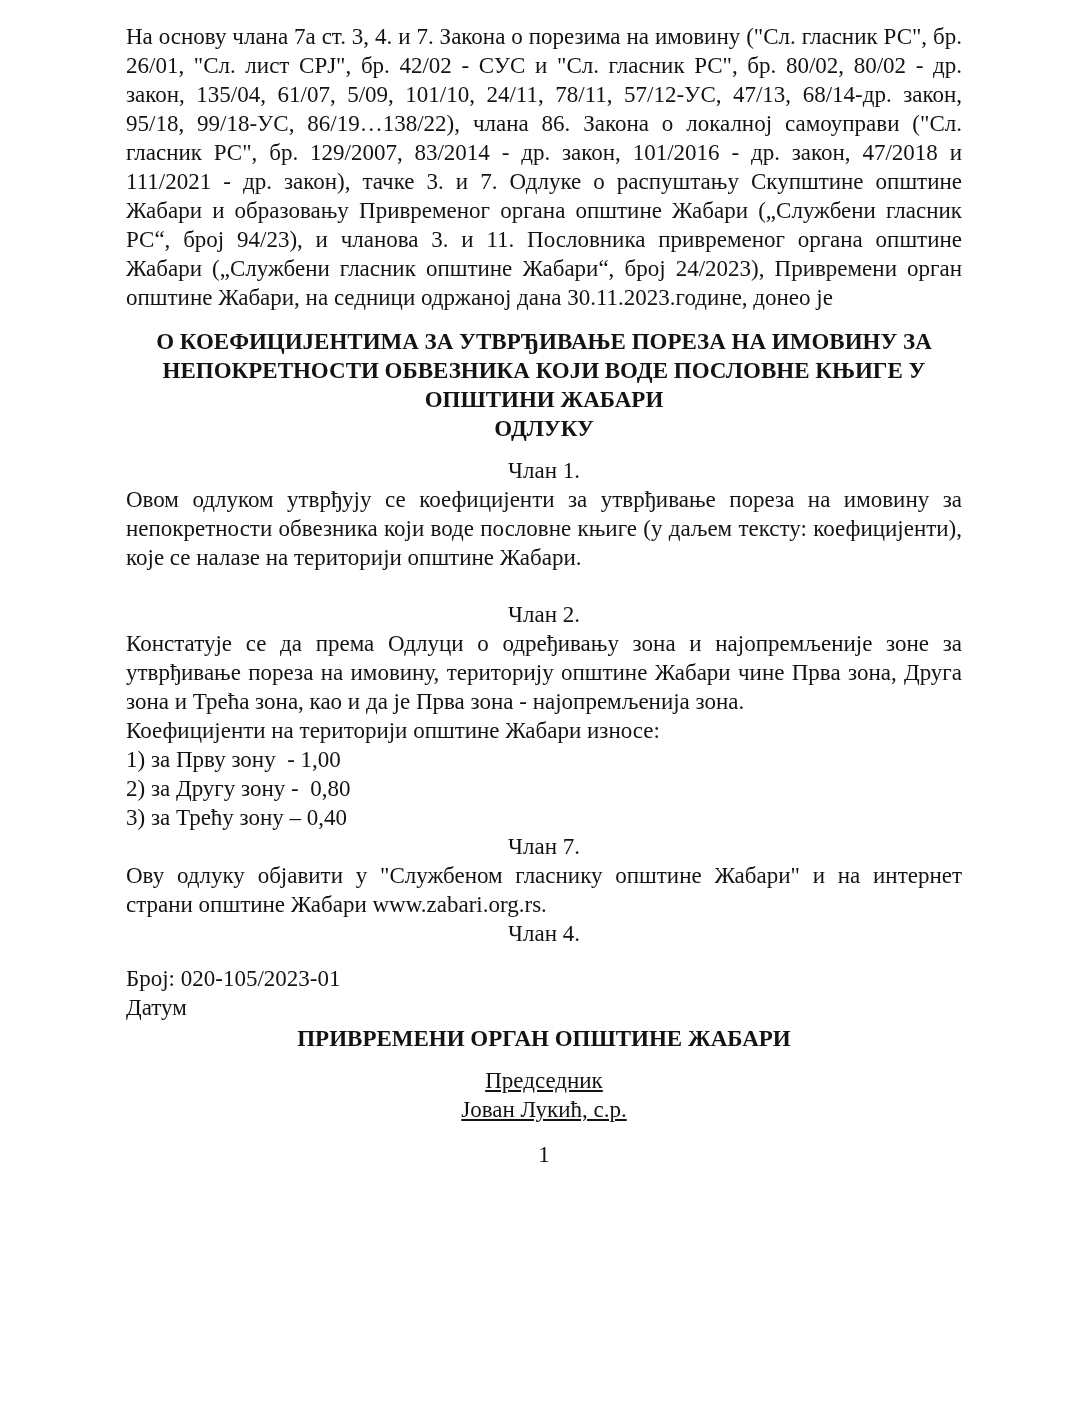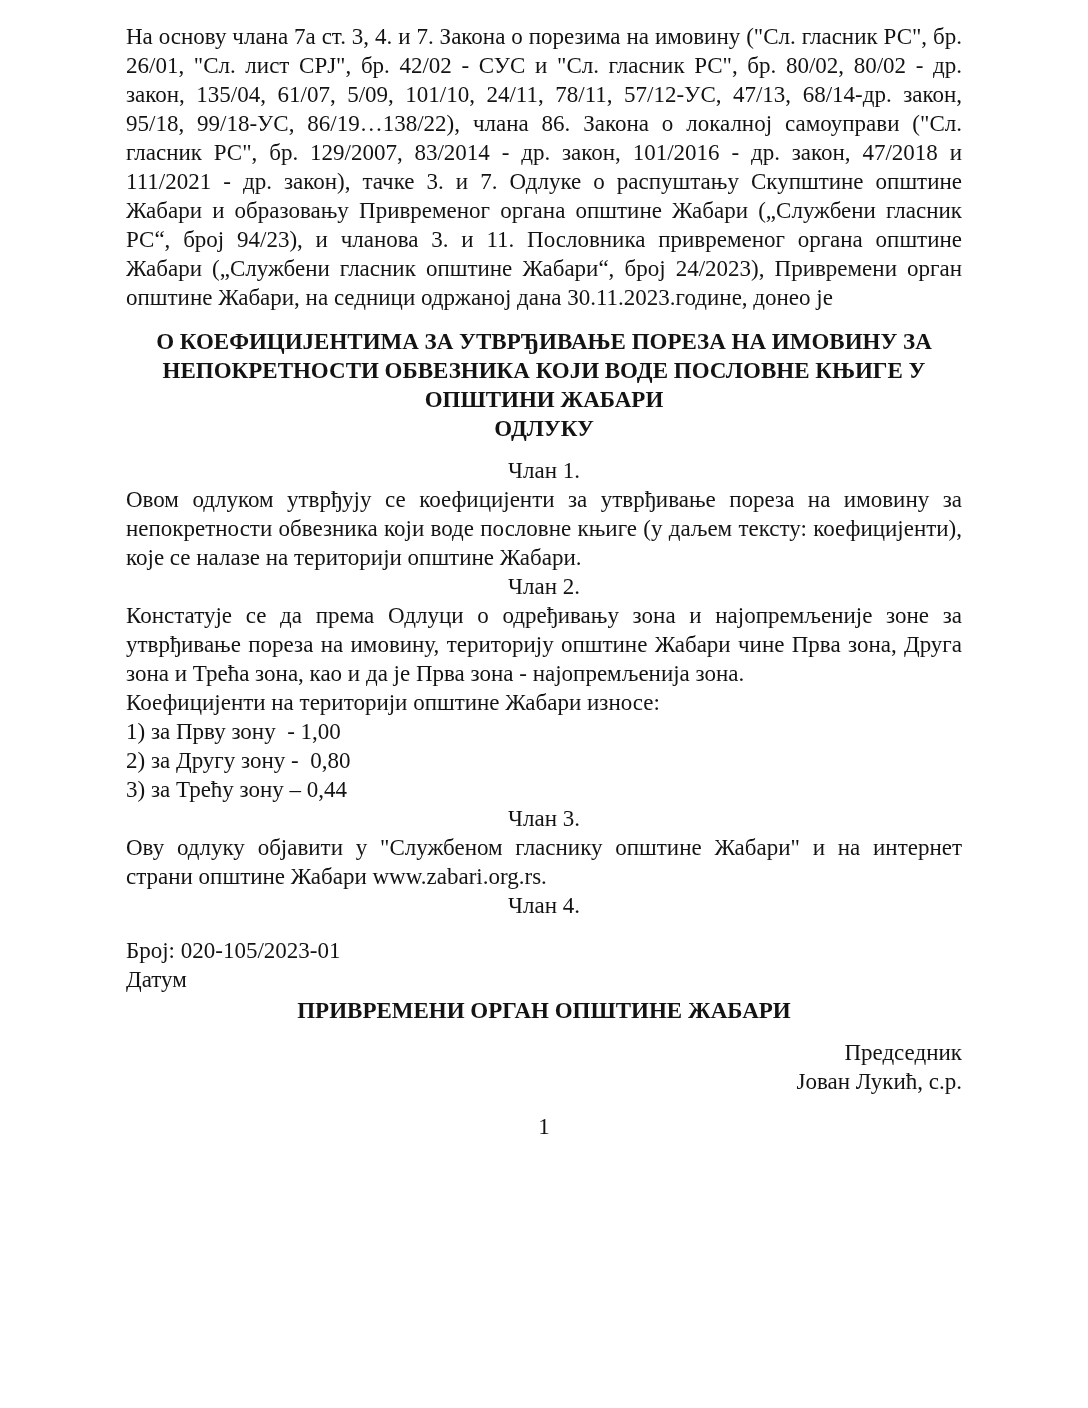--- a/index.html
+++ b/index.html
@@ -23,33 +23,33 @@
     height: 1408px;
     padding: 22px 126px 0 126px;
     overflow: hidden;
   }
   p { margin: 0; }
   .just {
     text-align: justify;
     text-align-last: left;
   }
   .center { text-align: center; }
-  .right { text-align: right; }
+  .right { text-align: center; text-decoration: underline; }
   .bold { font-weight: bold; }
   .title-block {
     margin-top: 15px;
     text-align: center;
     font-weight: bold;
   }
   .article-heading {
     text-align: center;
     margin-top: 0;
   }
   .mt-small { margin-top: 13px; }
-  .mt-blank { }
+  .mt-blank { margin-top: 28px; }
   .zone-line { white-space: pre-wrap; }
   .footer-block { margin-top: 16px; }
   .organ-line { margin-top: 2px; }
   .signature-block { margin-top: 13px; }
   .page-number {
     margin-top: 16px;
     text-align: center;
   }
 </style>
 </head>
@@ -68,25 +68,25 @@
     <div class="article-heading mt-small">Члан 1.</div>
     <p class="just">Овом одлуком утврђују се коефицијенти за утврђивање пореза на имовину за непокретности обвезника који воде пословне књиге (у даљем тексту: коефицијенти), које се налазе на територији општине Жабари.</p>
   </div>
 
   <div>
     <div class="article-heading mt-blank">Члан 2.</div>
     <p class="just">Констатује се да према Одлуци о одређивању зона и најопремљеније зоне за утврђивање пореза на имовину, територију општине  Жабари чине Прва зона, Друга  зона и Трећа зона, као и да је Прва зона - најопремљенија зона.</p>
     <p>Коефицијенти на територији општине Жабари износе:</p>
     <div class="zone-line">1) за Прву зону  - 1,00</div>
     <div class="zone-line">2) за Другу зону -  0,80</div>
-    <div class="zone-line">3) за Трећу зону – 0,44</div>
+    <div class="zone-line">3) за Трећу зону – 0,40</div>
   </div>
 
   <div>
-    <div class="article-heading">Члан 3.</div>
+    <div class="article-heading">Члан 7.</div>
     <p class="just">Ову одлуку објавити у "Службеном гласнику општине Жабари" и на интернет страни општине Жабари www.zabari.org.rs.</p>
   </div>
 
   <div>
     <div class="article-heading">Члан 4.</div>
   </div>
 
   <div class="footer-block">
     <div>Број: 020-105/2023-01</div>
     <div>Датум</div>

